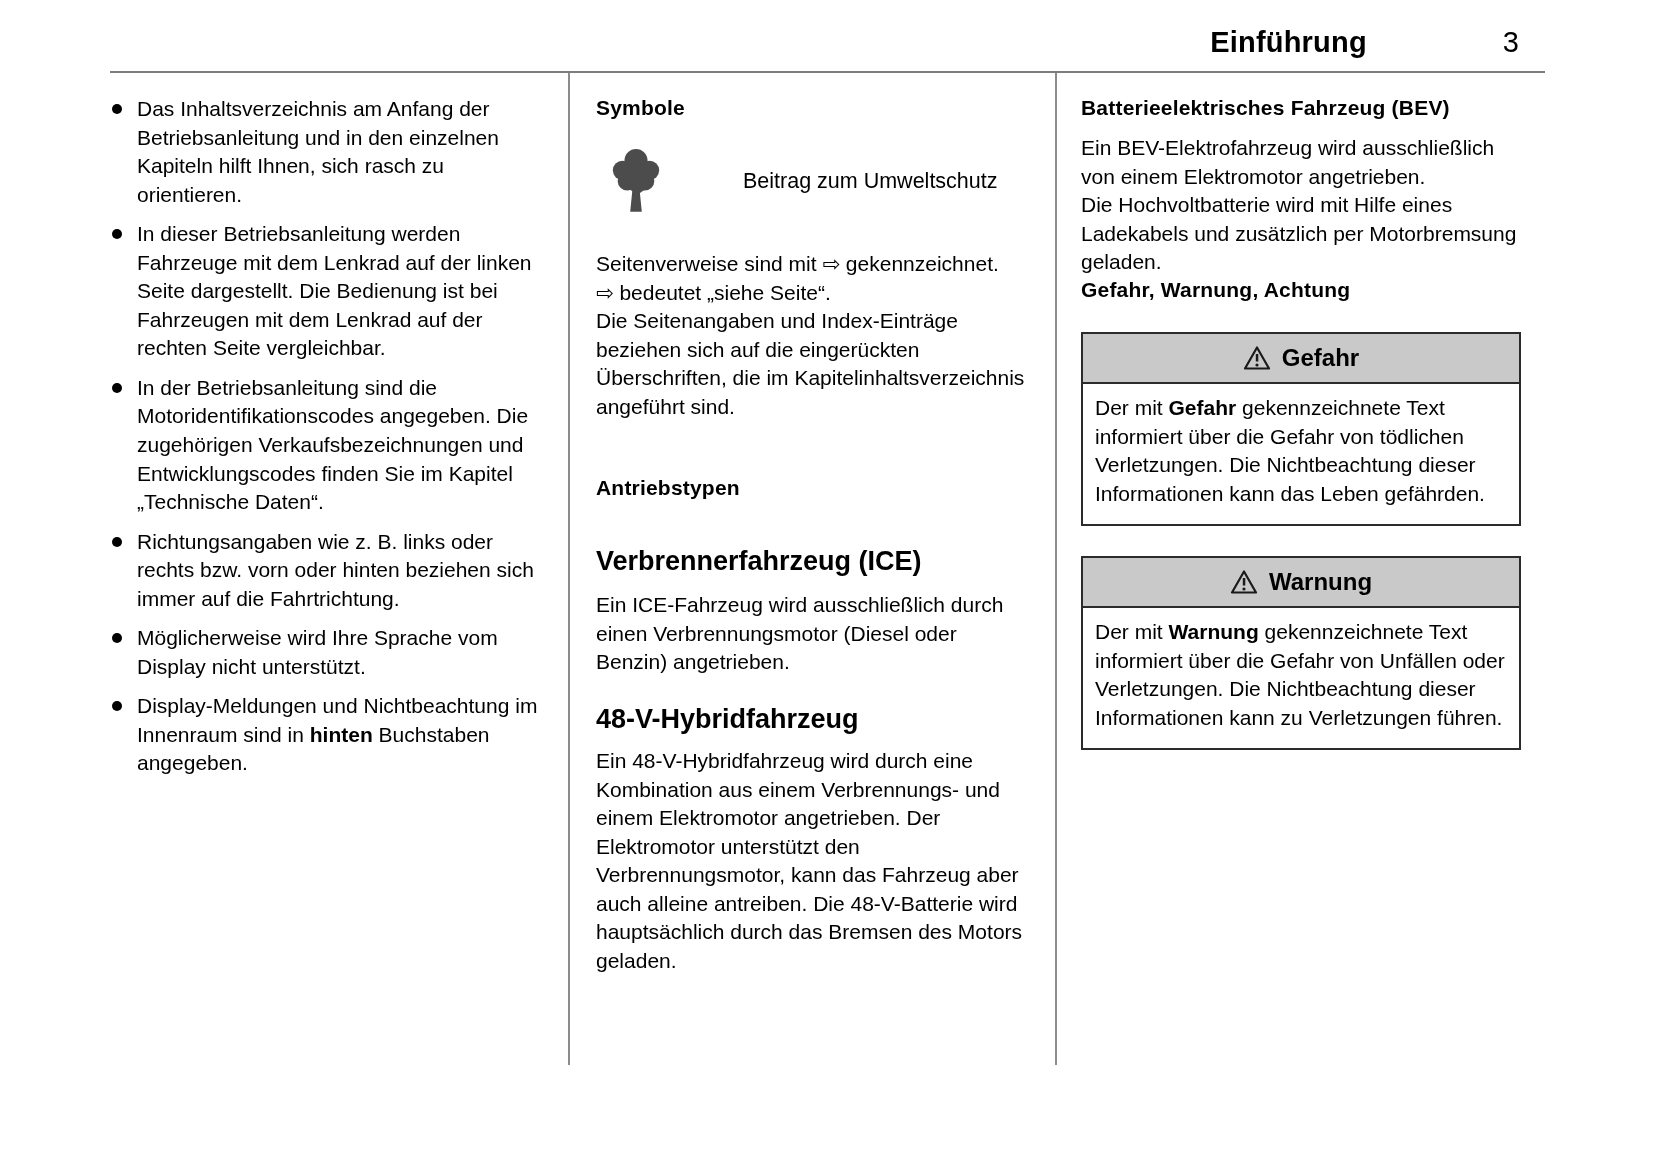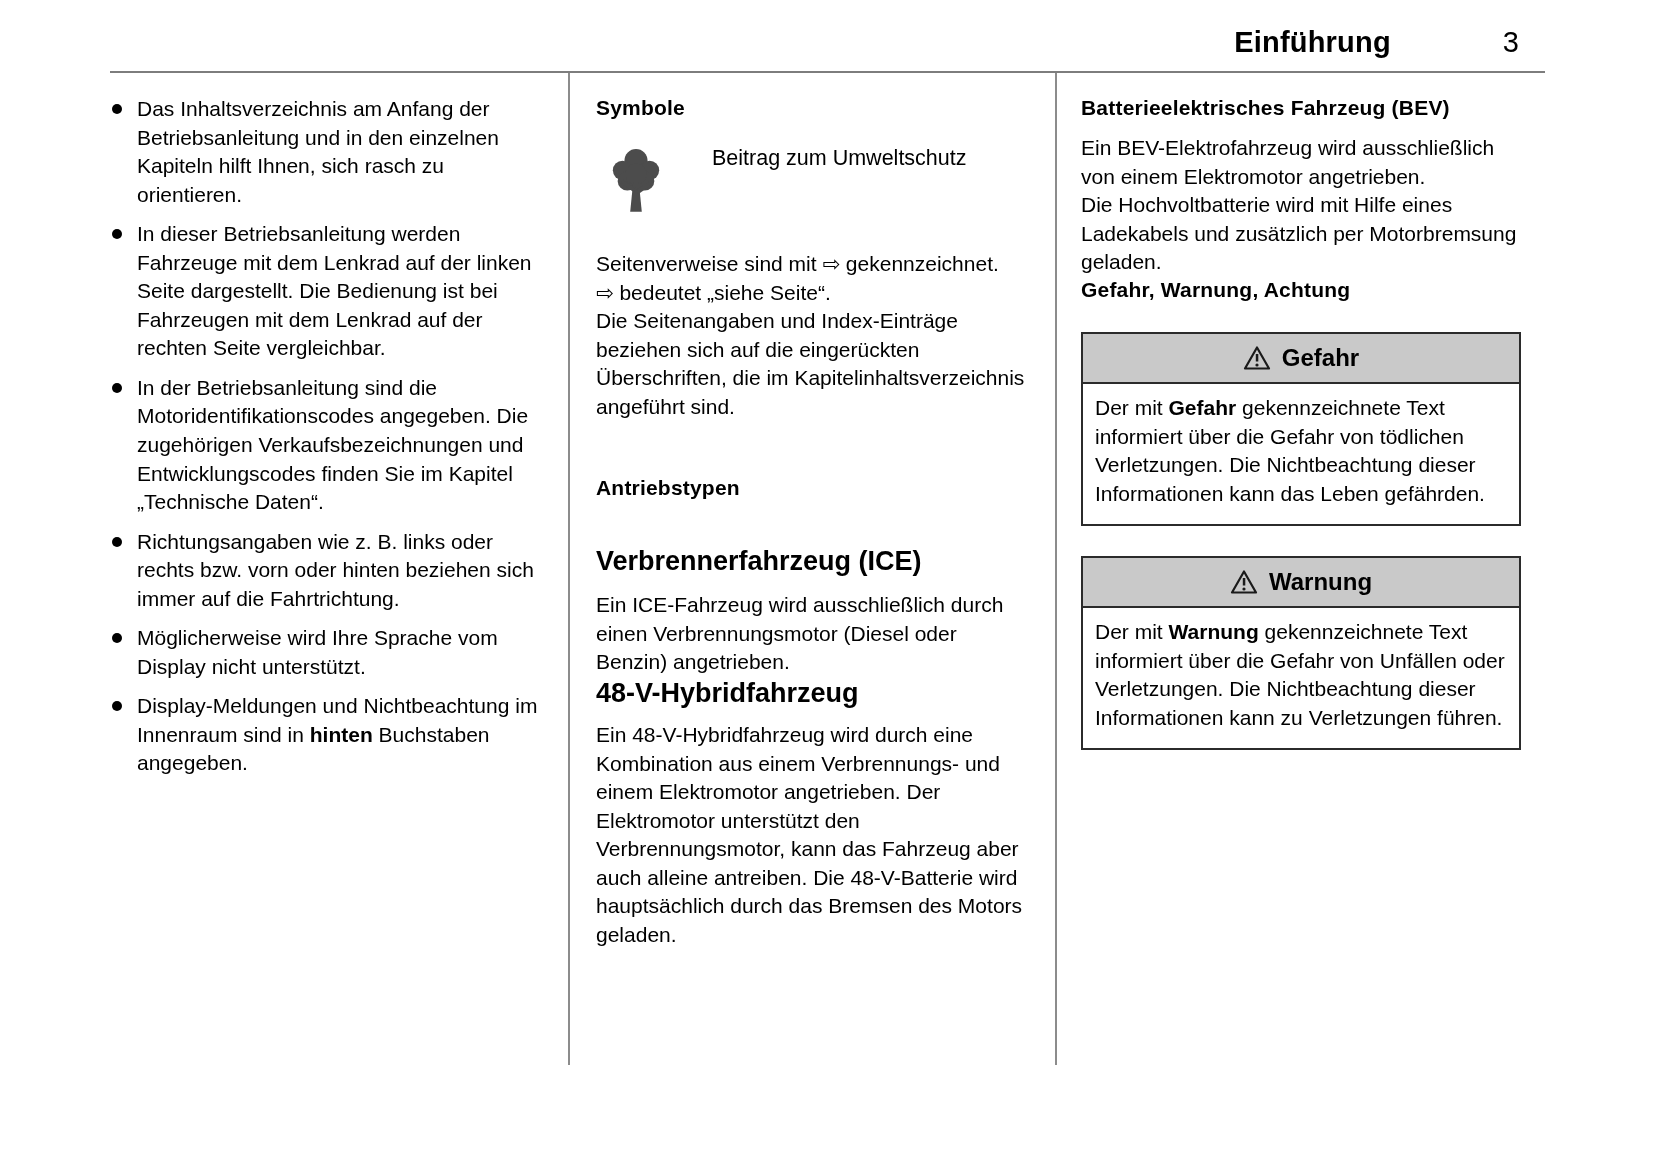--- a/index.html
+++ b/index.html
@@ -5,21 +5,21 @@
   * { margin:0; padding:0; box-sizing:border-box; }
   html,body { background:#ffffff; }
   body {
     width:1653px; height:1165px;
     font-family:"Liberation Sans","DejaVu Sans",sans-serif;
     color:#000; overflow:hidden;
   }
   .page { width:1653px; height:1165px; padding:26px 108px 0 110px; }
 
   
-  .header { display:flex; justify-content:flex-end; align-items:baseline; padding-bottom:12px; }
+  .header { display:flex; justify-content:flex-end; align-items:baseline; padding-bottom:12px;gap:24px; }
   .header-title { font-size:29px; font-weight:bold; margin-right:112px; letter-spacing:.2px; }
   .page-number { font-size:29px; margin-right:26px; }
   .rule { border-top:2px solid #7d7d7d; }
 
   
   .columns { display:flex; height:992px; margin-top:0; }
   .col { padding-top:22px; }
   .col-left  { width:460px; padding-right:22px; border-right:2px solid #8c8c8c; }
   .col-mid   { width:487px; padding-left:26px; padding-right:24px; border-right:2px solid #8c8c8c; }
   .col-right { width:488px; padding-left:24px; padding-right:24px; }
@@ -29,27 +29,27 @@
   .h1 { font-size:21px; font-weight:bold; line-height:1.2; letter-spacing:.2px; }
   .h2 { font-size:27px; font-weight:bold; line-height:1.2; }
   .bold { font-weight:bold; }
 
   
   .bullet-item { display:flex; margin-bottom:11px;justify-content:space-between; }
   .bullet-dot { width:10px; height:10px; border-radius:50%; background:#000; flex:none; margin:9px 15px 0 2px; }
 
   
   .h1-symbole { margin-bottom:26px; }
-  .env-row { display:flex; margin:16px 0 34px 0; }
+  .env-row { display:flex; align-items:center; margin:16px 0 34px 0;gap:31px; }
   .env-icon-wrap { width:116px; flex:none; padding-left:12px; }
   .env-label { font-size:21.5px; }
   .ref-par { margin:0; }
   .h1-antrieb { margin-top:54px; }
   .h2-ice { margin-top:44px; margin-bottom:14px; }
-  .h2-hybrid { margin-bottom:12px; }
+  .h2-hybrid { margin-top:26px; margin-bottom:12px; }
 
   
   .h1-bev { margin-bottom:14px; max-width:450px; }
   .h1-danger { margin-bottom:30px; max-width:330px; }
   .warning-box { border:2px solid #2b2b2b; margin-bottom:30px; }
   .warning-box-header {
     background:#c9c9c9; border-bottom:2px solid #2b2b2b;
     height:50px; display:flex; align-items:center; justify-content:center; gap:11px;
     font-size:24px; font-weight:bold;
   }

